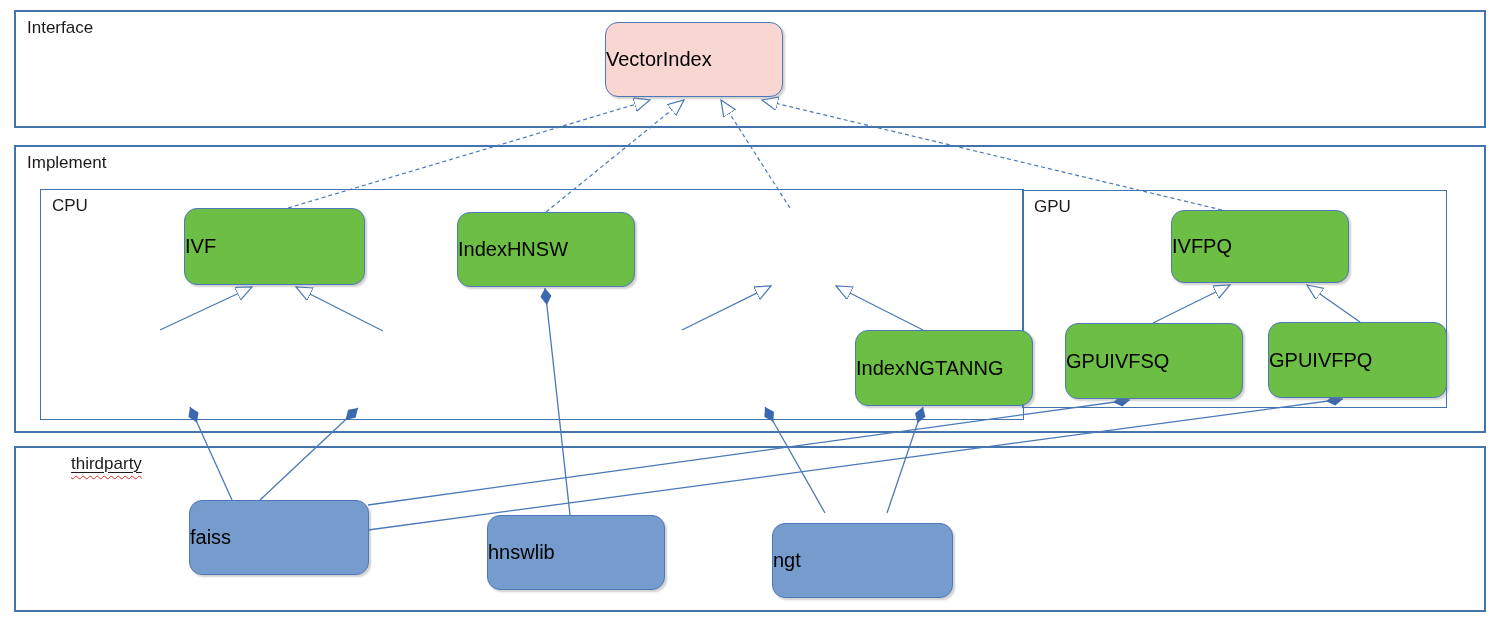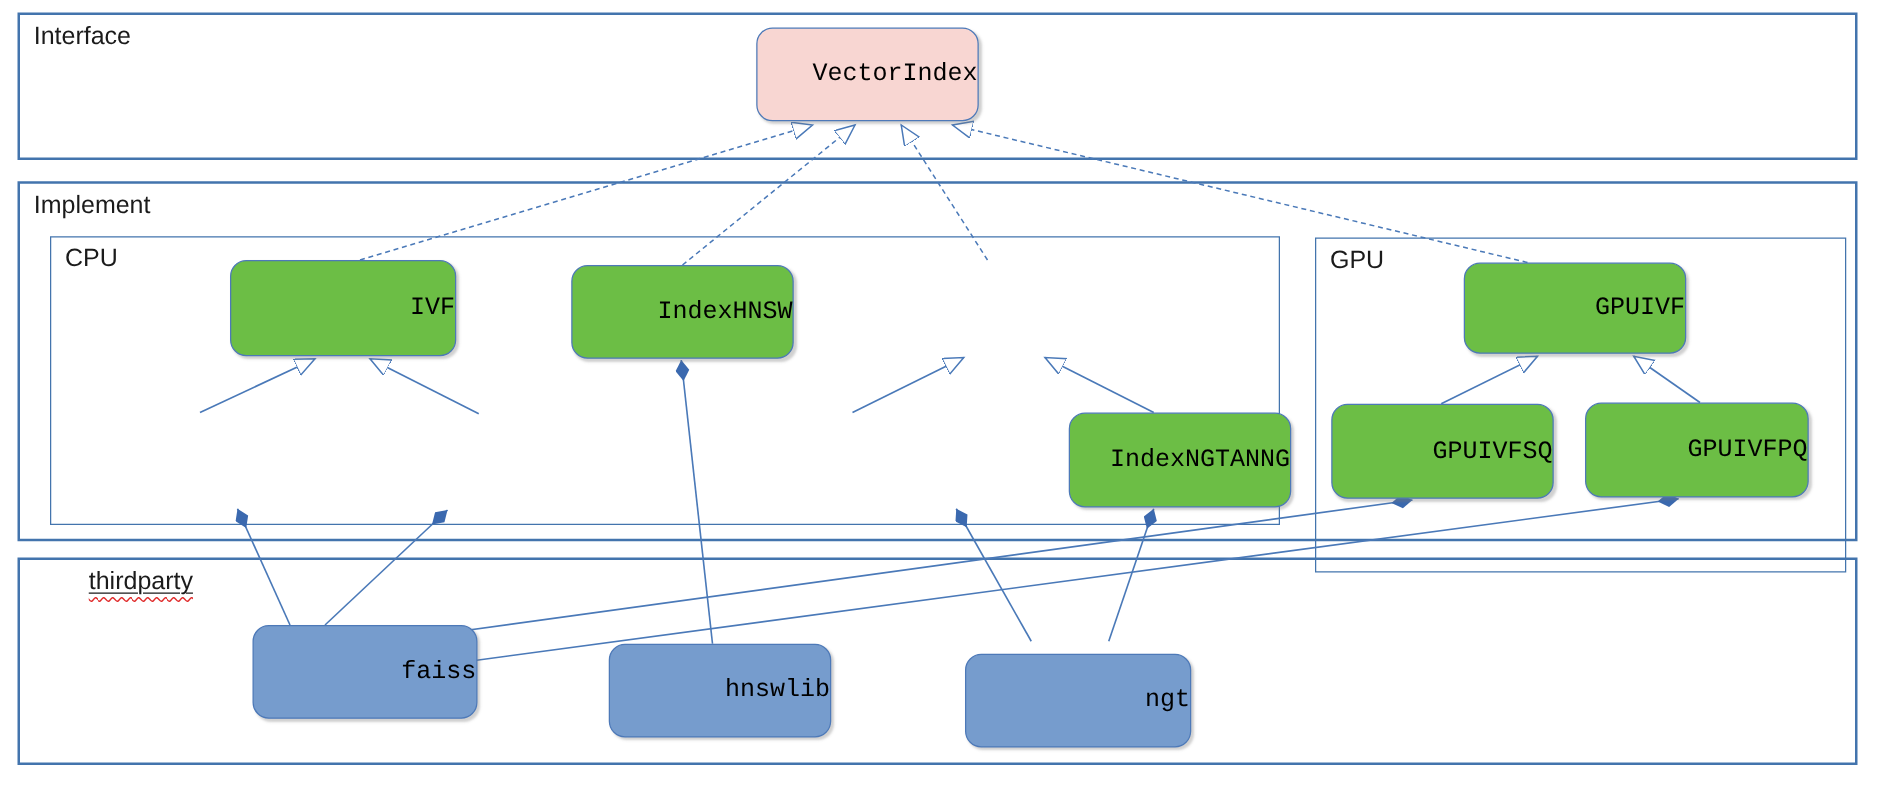--- a/index.html
+++ b/index.html
@@ -27,21 +27,21 @@
     position: absolute;
     border: 2px solid var(--container-border);
     background: transparent;
   }
   .container.inner { border-width: 1.5px; }
   .clabel {
     position: absolute;
     top: 6px;
     left: 11px;
     font-family: "Liberation Sans", sans-serif;
-    font-size: 20px;
+    font-size: 17px;
     color: var(--label-color);
     white-space: nowrap;
   }
   .tp-underline {
     text-decoration: underline solid var(--label-color);
     text-underline-offset: 3px;
     text-decoration-thickness: 1px;
   }
   .tp-wavy {
     text-decoration: underline wavy var(--wavy-color);
@@ -59,49 +59,49 @@
     stroke-width: 1.3;
     fill: none;
   }
   .edge.dashed { stroke-dasharray: 4 3; stroke-width: 1.2; }
   .node {
     position: absolute;
     border: 1.5px solid var(--node-border);
     border-radius: 13px;
     display: flex;
     align-items: center;
-    justify-content: flex-end;
-    font-family: Liberation Mono, monospace;
+    justify-content: flex-start;
+    font-family: Liberation Sans, sans-serif;
     font-size: 20px;
     color: #000000;
     box-shadow: 2px 2px 2px rgba(120,120,120,0.35);
     text-align: center;
   }
-  .node.green { background: var(--green-fill); padding-left: 32px; }
+  .node.green { background: var(--green-fill); }
   .node.pink  { background: var(--pink-fill); }
   .node.blue  { background: var(--blue-fill); }
 </style>
 </head>
 <body>
 
 <div class="canvas">
 
   <div class="container" style="left:14px;top:10px;width:1472px;height:118px">
     <span class="clabel">Interface</span>
   </div>
 
   <div class="container" style="left:14px;top:145px;width:1472px;height:288px">
     <span class="clabel">Implement</span>
   </div>
 
   <div class="container inner" style="left:40px;top:189px;width:984px;height:231px">
     <span class="clabel">CPU</span>
   </div>
 
-  <div class="container inner" style="left:1052px;top:190px;width:425px;height:268px">
+  <div class="container inner" style="left:1022px;top:190px;width:425px;height:218px">
     <span class="clabel">GPU</span>
   </div>
 
   <div class="container" style="left:14px;top:446px;width:1472px;height:166px">
     <span class="clabel tp-underline"><span class="tp-wavy">thirdparty</span></span>
   </div>
 
   <svg class="edges" viewBox="0 0 1503 628">
     <defs>
       <marker id="tri" markerUnits="userSpaceOnUse" markerWidth="18" markerHeight="16" refX="16" refY="7" orient="auto">
@@ -140,39 +140,39 @@
   <div class="node green" style="left:184px;top:208px;width:181px;height:77px">
     <span>IVF</span>
   </div>
 
   <div class="node green" style="left:457px;top:212px;width:178px;height:75px">
     <span>IndexHNSW</span>
   </div>
 
 
   <div class="node green" style="left:1171px;top:210px;width:178px;height:73px">
-    <span>GPUIVF</span>
+    <span>IVFPQ</span>
   </div>
 
 
 
 
   <div class="node green" style="left:855px;top:330px;width:178px;height:76px">
     <span>IndexNGTANNG</span>
   </div>
 
   <div class="node green" style="left:1065px;top:323px;width:178px;height:76px">
     <span>GPUIVFSQ</span>
   </div>
 
   <div class="node green" style="left:1268px;top:322px;width:179px;height:76px">
     <span>GPUIVFPQ</span>
   </div>
 
-  <div class="node blue" style="left:202px;top:500px;width:180px;height:75px">
+  <div class="node blue" style="left:189px;top:500px;width:180px;height:75px">
     <span>faiss</span>
   </div>
 
   <div class="node blue" style="left:487px;top:515px;width:178px;height:75px">
     <span>hnswlib</span>
   </div>
 
   <div class="node blue" style="left:772px;top:523px;width:181px;height:75px">
     <span>ngt</span>
   </div>

